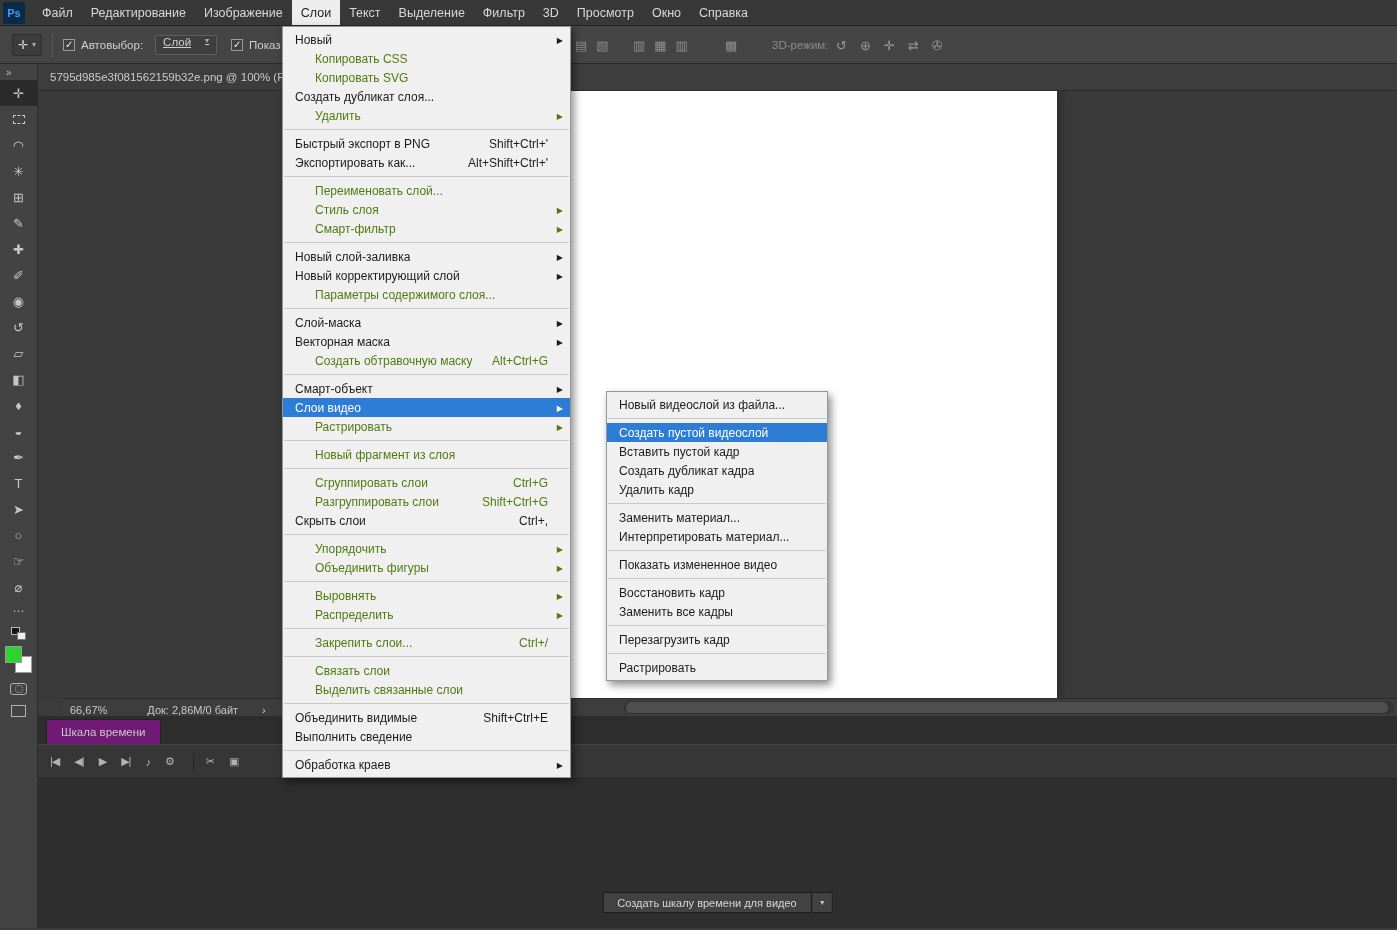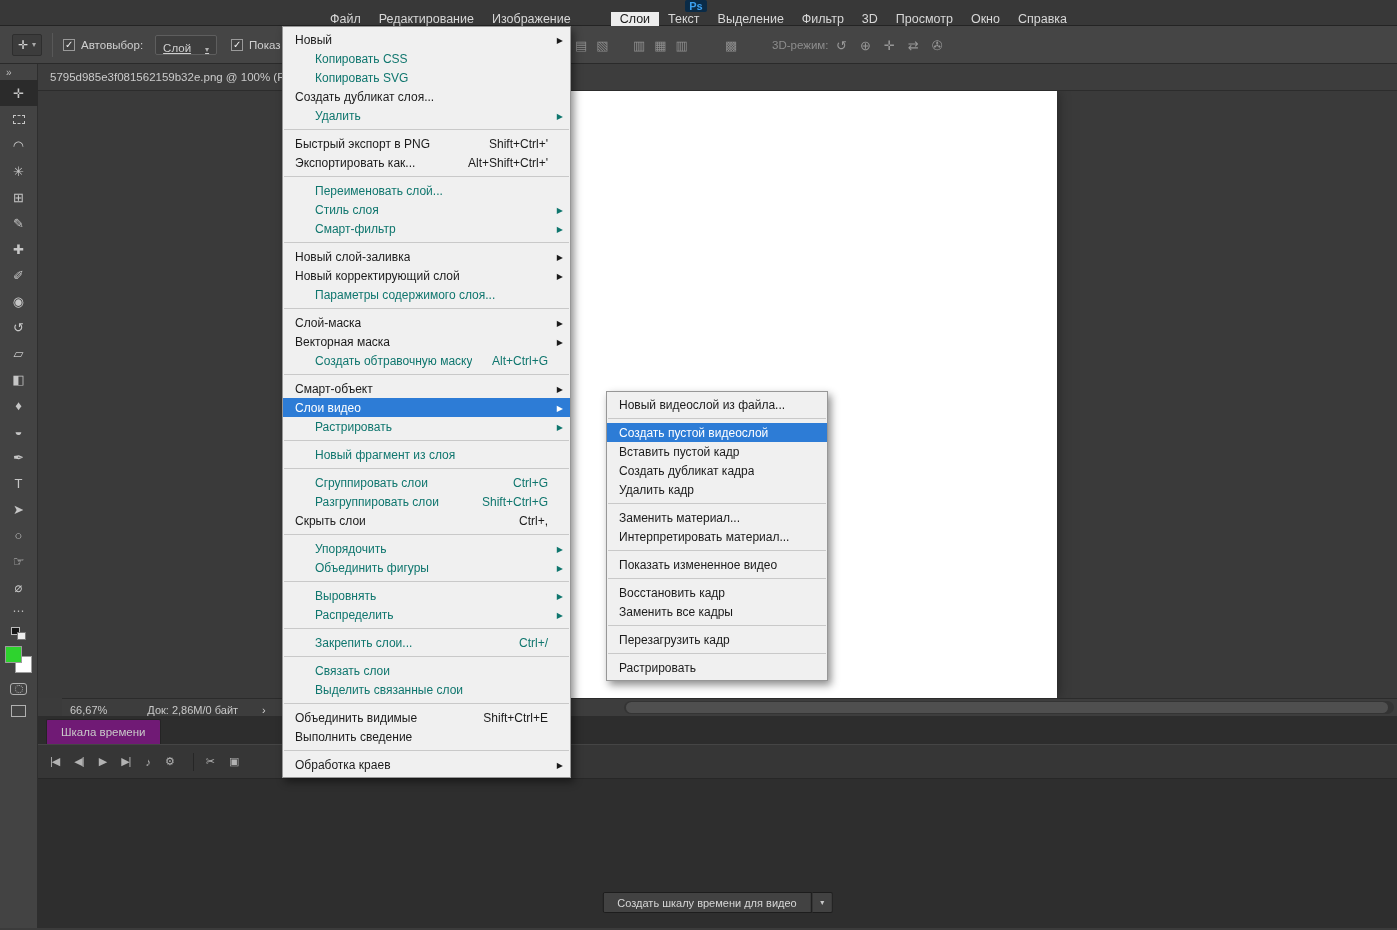--- a/index.html
+++ b/index.html
@@ -2,42 +2,42 @@
 <html style="--hl: #2d7cd6;"><head>
 <meta charset="utf-8">
 <style>
   * { margin:0; padding:0; box-sizing:border-box; cursor:default; }
   html,body { width:1397px; height:930px; overflow:hidden; background:#2a2a2a; }
   .app { position:relative; width:1397px; height:930px; background:#3b3b3b;
          font-family:"Liberation Sans", sans-serif; overflow:hidden; }
 
   
   .menubar { height:26px; background:#383838; border-bottom:1px solid #242424;
-             display:flex; align-items:center;flex-direction:column; }
+             display:flex; align-items:center; }
   .ps-logo { width:22px; height:22px; margin:0 8px 0 3px; background:#0a2b47; color:#3ba0f0;
              font-size:11px; font-weight:bold; display:flex; align-items:center; justify-content:center;
              border-radius:2px; }
   .mb-items { display:flex; height:100%; }
   .mb-item { padding:0 9px; display:flex; align-items:center; color:#d8d8d8; font-size:12.5px; white-space:nowrap; }
-  .mb-item.active { background:#ededed; color:#1b1b1b;margin-left:31px; }
+  .mb-item.active { background:#ededed; color:#1b1b1b; }
 
   
   .optionsbar { position:relative; height:38px; background:#454545; border-bottom:1px solid #2a2a2a;
                 display:flex; align-items:center; color:#cfcfcf; font-size:11.5px; }
   .tool-preset { display:flex; align-items:center; margin-left:12px; padding:3px 5px; background:#3c3c3c;
                  border:1px solid #2e2e2e; border-radius:2px; }
   .tp-glyph { font-size:12px; color:#d8d8d8; }
   .tp-dd { font-size:8px; color:#aaa; margin-left:4px; }
   .vsep { width:1px; height:24px; background:#585858; margin:0 10px; }
   .opt-group { display:flex; align-items:center; margin-right:12px; }
   .checkbox { width:12px; height:12px; border:1px solid #9a9a9a; background:#414141;
               display:flex; align-items:center; justify-content:center; margin-right:6px; }
   .checkbox i { font-style:normal; color:#efefef; font-size:10px; line-height:1; }
   .opt-label { white-space:nowrap; }
-  .opt-select { display:flex; align-items:flex-end; min-width:62px; height:20px; padding:0 7px;
+  .opt-select { display:flex; align-items:flex-start; min-width:62px; height:20px; padding:0 7px;
                 background:#3e3e3e; border:1px solid #5e5e5e; border-radius:2px; margin-right:14px;text-decoration:underline; }
   .opt-select .sel-dd { margin-left:auto; font-size:8px; color:#b0b0b0; padding-left:10px; }
   .abs-group { position:absolute; top:0; height:38px; display:flex; align-items:center; }
   .opt-icon { color:#8d8d8d; font-size:13px; margin-right:9px; }
   .mode-label { position:absolute; top:0; height:38px; display:flex; align-items:center; color:#8d8d8d; }
   .mode-icon { color:#979797; font-size:13px; margin-right:13px; }
 
   
   .workarea { display:flex; height:864px; }
   .toolstrip { width:38px; background:#434343; border-right:1px solid #2e2e2e;
@@ -98,21 +98,21 @@
   .menu-popup { position:absolute; background:#f0f0f0; border:1px solid #979797;
                 box-shadow:3px 4px 8px rgba(0,0,0,0.45); padding:3px 0; z-index:20;
                 font-size:12px; color:#1b1b1b; }
   .layers-menu { left:282px; top:26px; width:289px; }
   .video-submenu { left:566px; top:391px; width:222px;margin-left:40px; }
   .menu-row { height:19px; display:flex; align-items:center; padding:0 22px 0 12px; position:relative;
               white-space:nowrap; }
   .menu-row .mlabel { overflow:hidden; }
   .menu-row .shortcut { margin-left:auto; padding-left:20px; }
   .menu-row .arrow { position:absolute; right:7px; top:50%; transform:translateY(-50%); font-size:8px; }
-  .menu-row.disabled { color:#0f766e;padding-left:32px; }
+  .menu-row.disabled { color:#4d7c0f;padding-left:32px; }
   .menu-row.selected { background:var(--hl,#2d7cd6); color:#ffffff; }
   .menu-sep { height:1px; background:#c9c9c9; margin:4px 1px; }
 </style>
 </head>
 <body>
 
 <div class="app">
 
   <div class="menubar">
     <div class="ps-logo">

